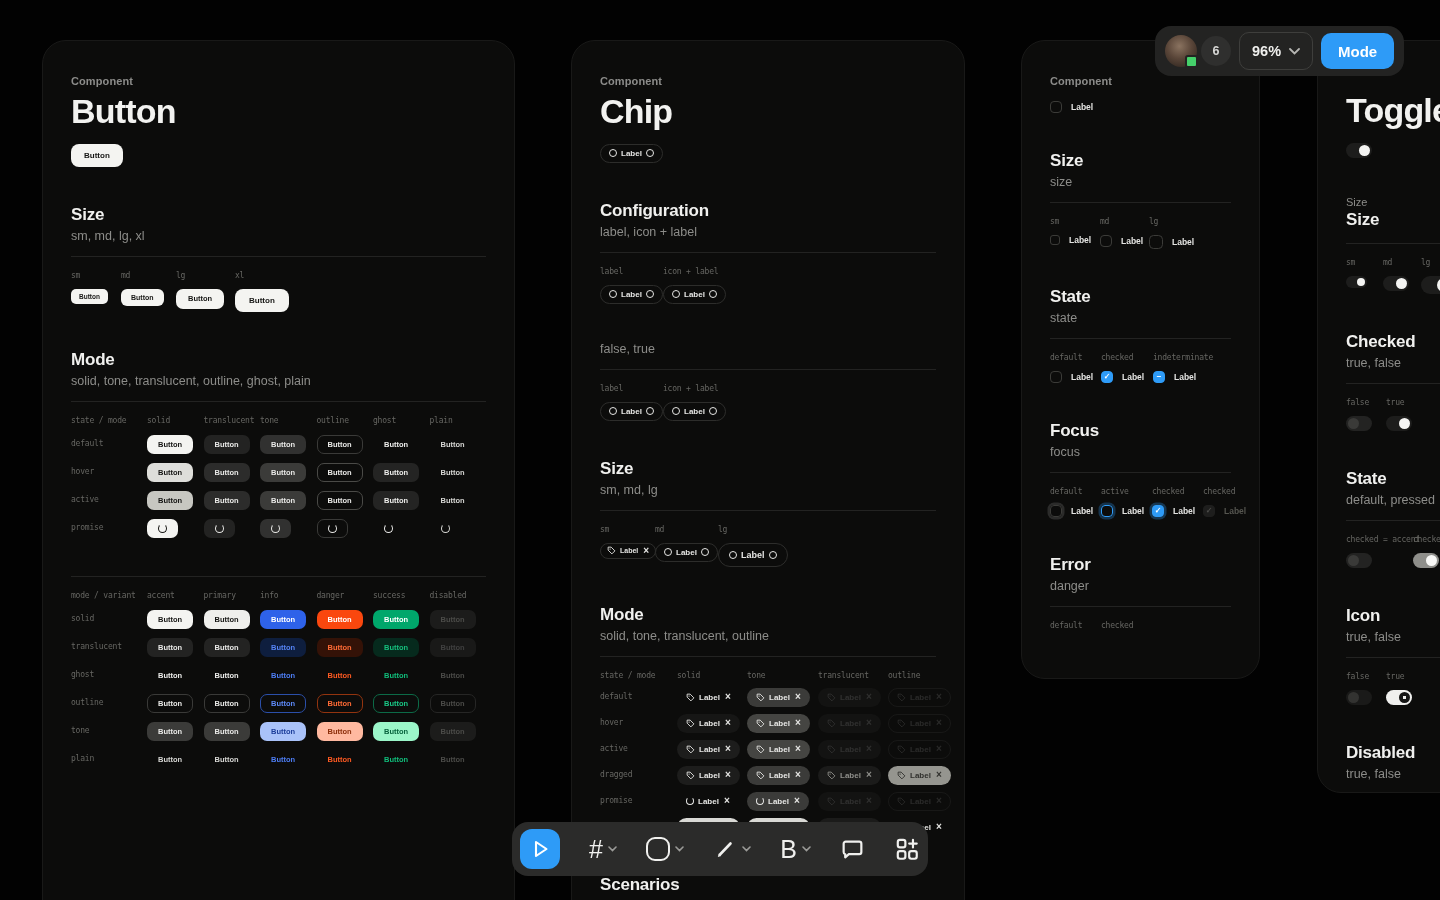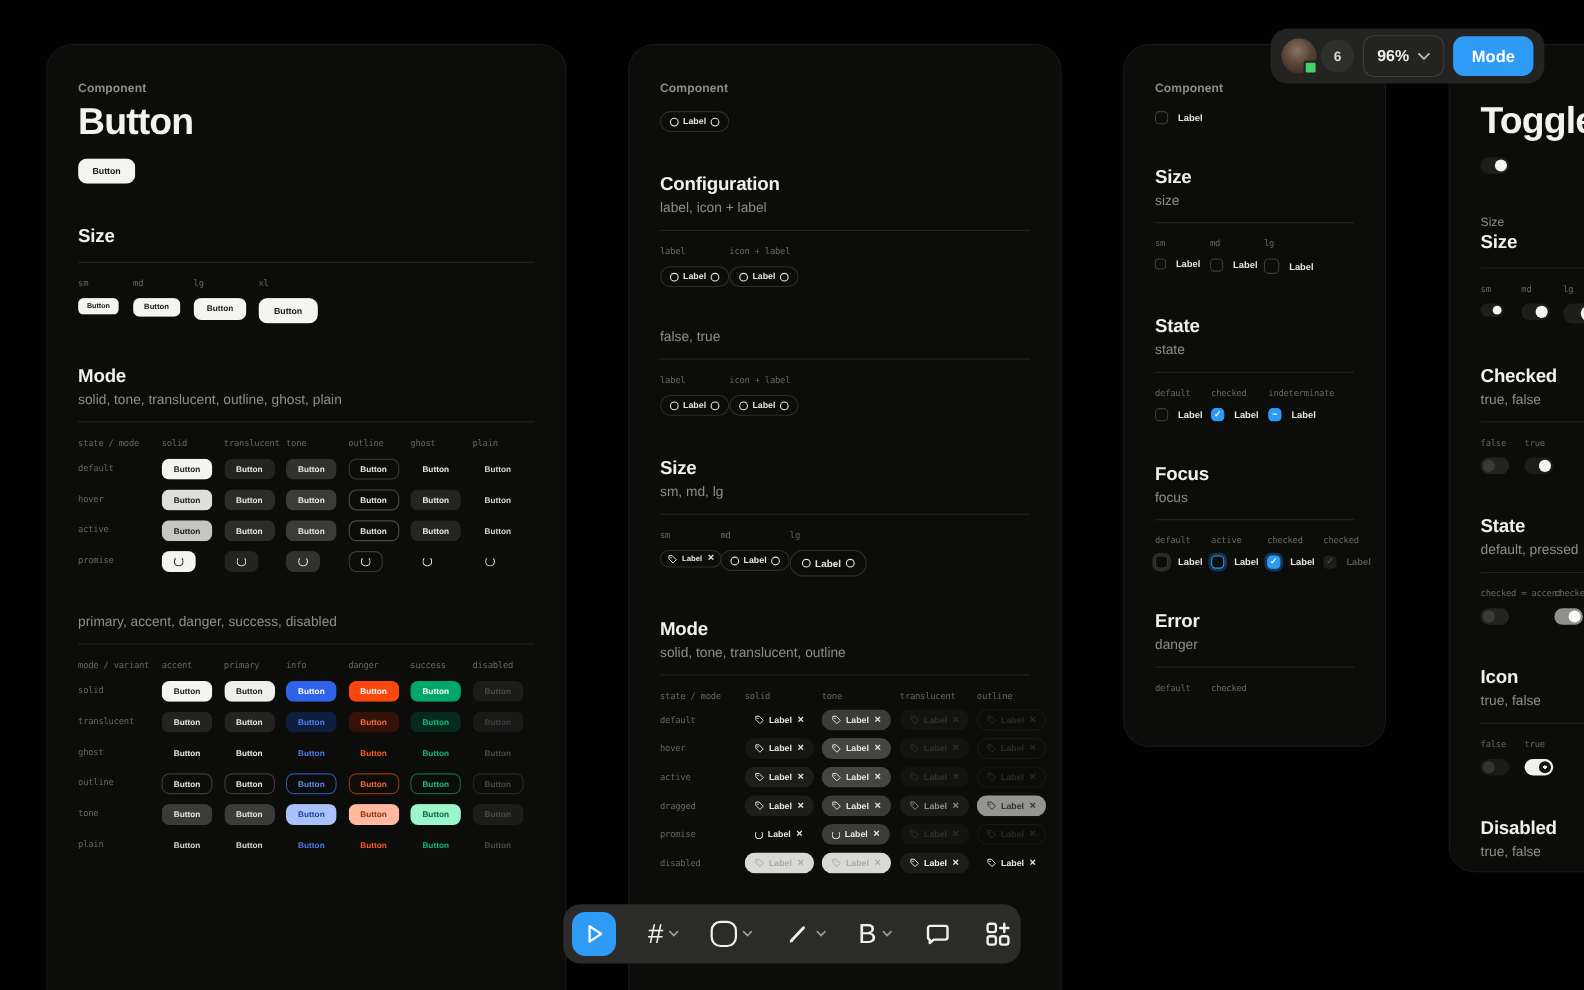--- a/index.html
+++ b/index.html
@@ -138,20 +138,21 @@
 <div class="card" id="card-button">
   <p class="eyebrow">Component</p>
   <h1 class="ptitle">Button</h1>
   <div class="group hero" style="grid-template-columns: 1fr;">
       <div class="gcol">
         <span class="pbtn cell-solid sz-hero">Button</span>
       </div>
     </div>
   <section class="sect">
     <h3>Size</h3>
+    <p class="sub">sm, md, lg, xl</p>
     <hr class="div">
     <div class="group" style="grid-template-columns: 50px 55px 59px 1fr;">
         <div class="gcol">
           <span class="mono">sm</span>
           <span class="pbtn cell-solid sz-sm">Button</span>
         </div>
         <div class="gcol">
           <span class="mono">md</span>
           <span class="pbtn cell-solid sz-md">Button</span>
         </div>
@@ -213,21 +214,20 @@
         </span>
         <span class="pbtn cell-ghost">
           <span class="spin"></span>
         </span>
         <span class="pbtn cell-plain">
           <span class="spin"></span>
         </span>
       </div>
   </section>
   <section class="sect">
-    <p class="sub">primary, accent, danger, success, disabled</p>
     <hr class="div">
     <div class="table" style="grid-template-columns: 76px repeat(6, 1fr); row-gap: 9px;">
         <span class="mono">mode / variant</span>
         <span class="mono">accent</span>
         <span class="mono">primary</span>
         <span class="mono">info</span>
         <span class="mono">danger</span>
         <span class="mono">success</span>
         <span class="mono">disabled</span>
         <span class="mono">solid</span>
@@ -271,20 +271,21 @@
         <span class="pbtn cell-ghost-info">Button</span>
         <span class="pbtn cell-ghost-danger">Button</span>
         <span class="pbtn cell-ghost-success">Button</span>
         <span class="pbtn cell-ghost-disabled">Button</span>
       </div>
   </section>
 </div>
 
 <div class="card" id="card-chip">
   <p class="eyebrow">Component</p>
+  <h1 class="ptitle">Chip</h1>
   <div class="group hero" style="grid-template-columns: 1fr;">
       <div class="gcol">
         <span class="chipc chip-outline">
           <span class="circ"></span>
           <span>Label</span>
           <span class="circ"></span>
         </span>
       </div>
     </div>
   <section class="sect">

